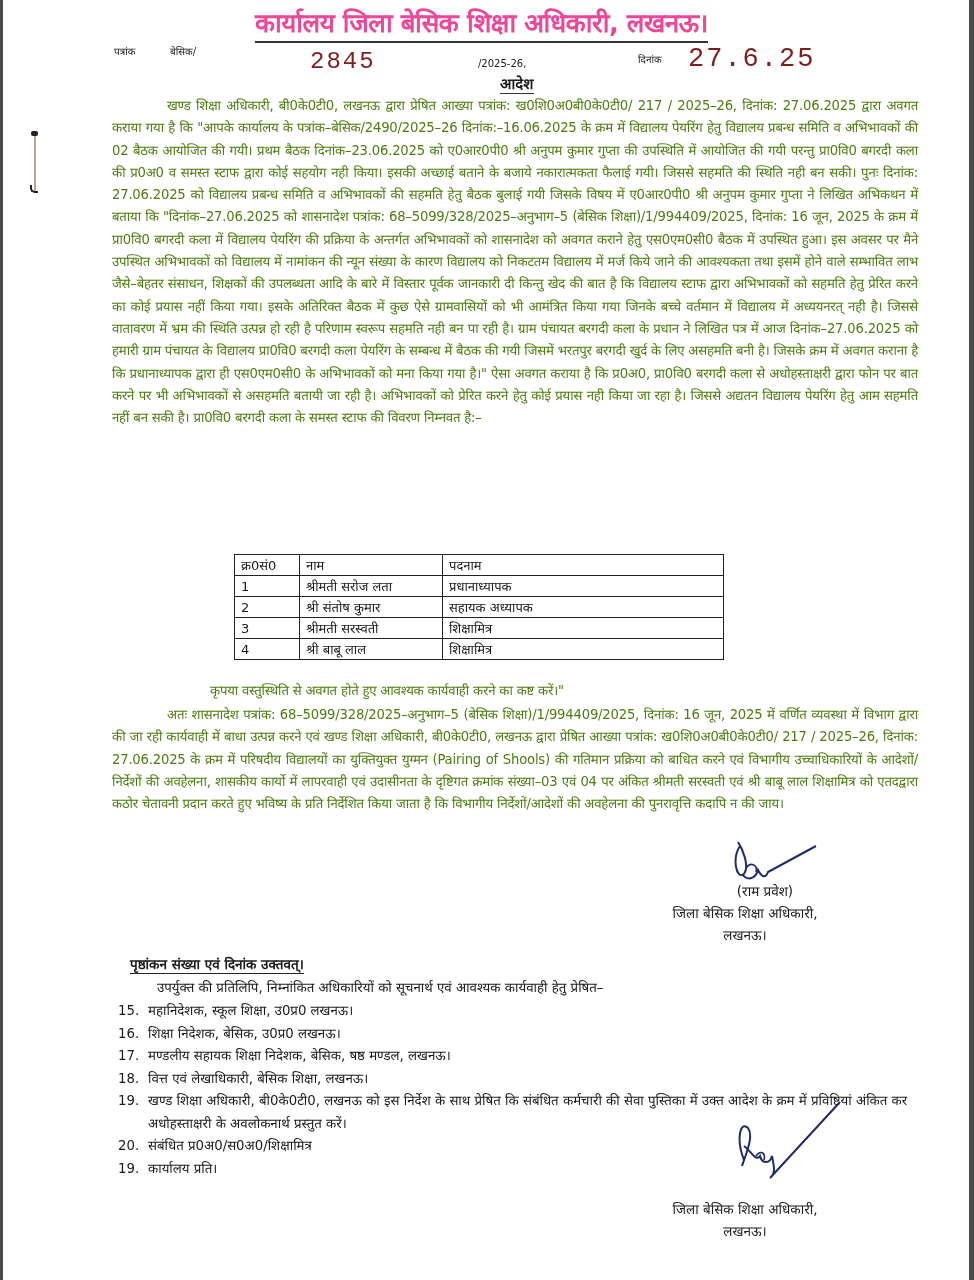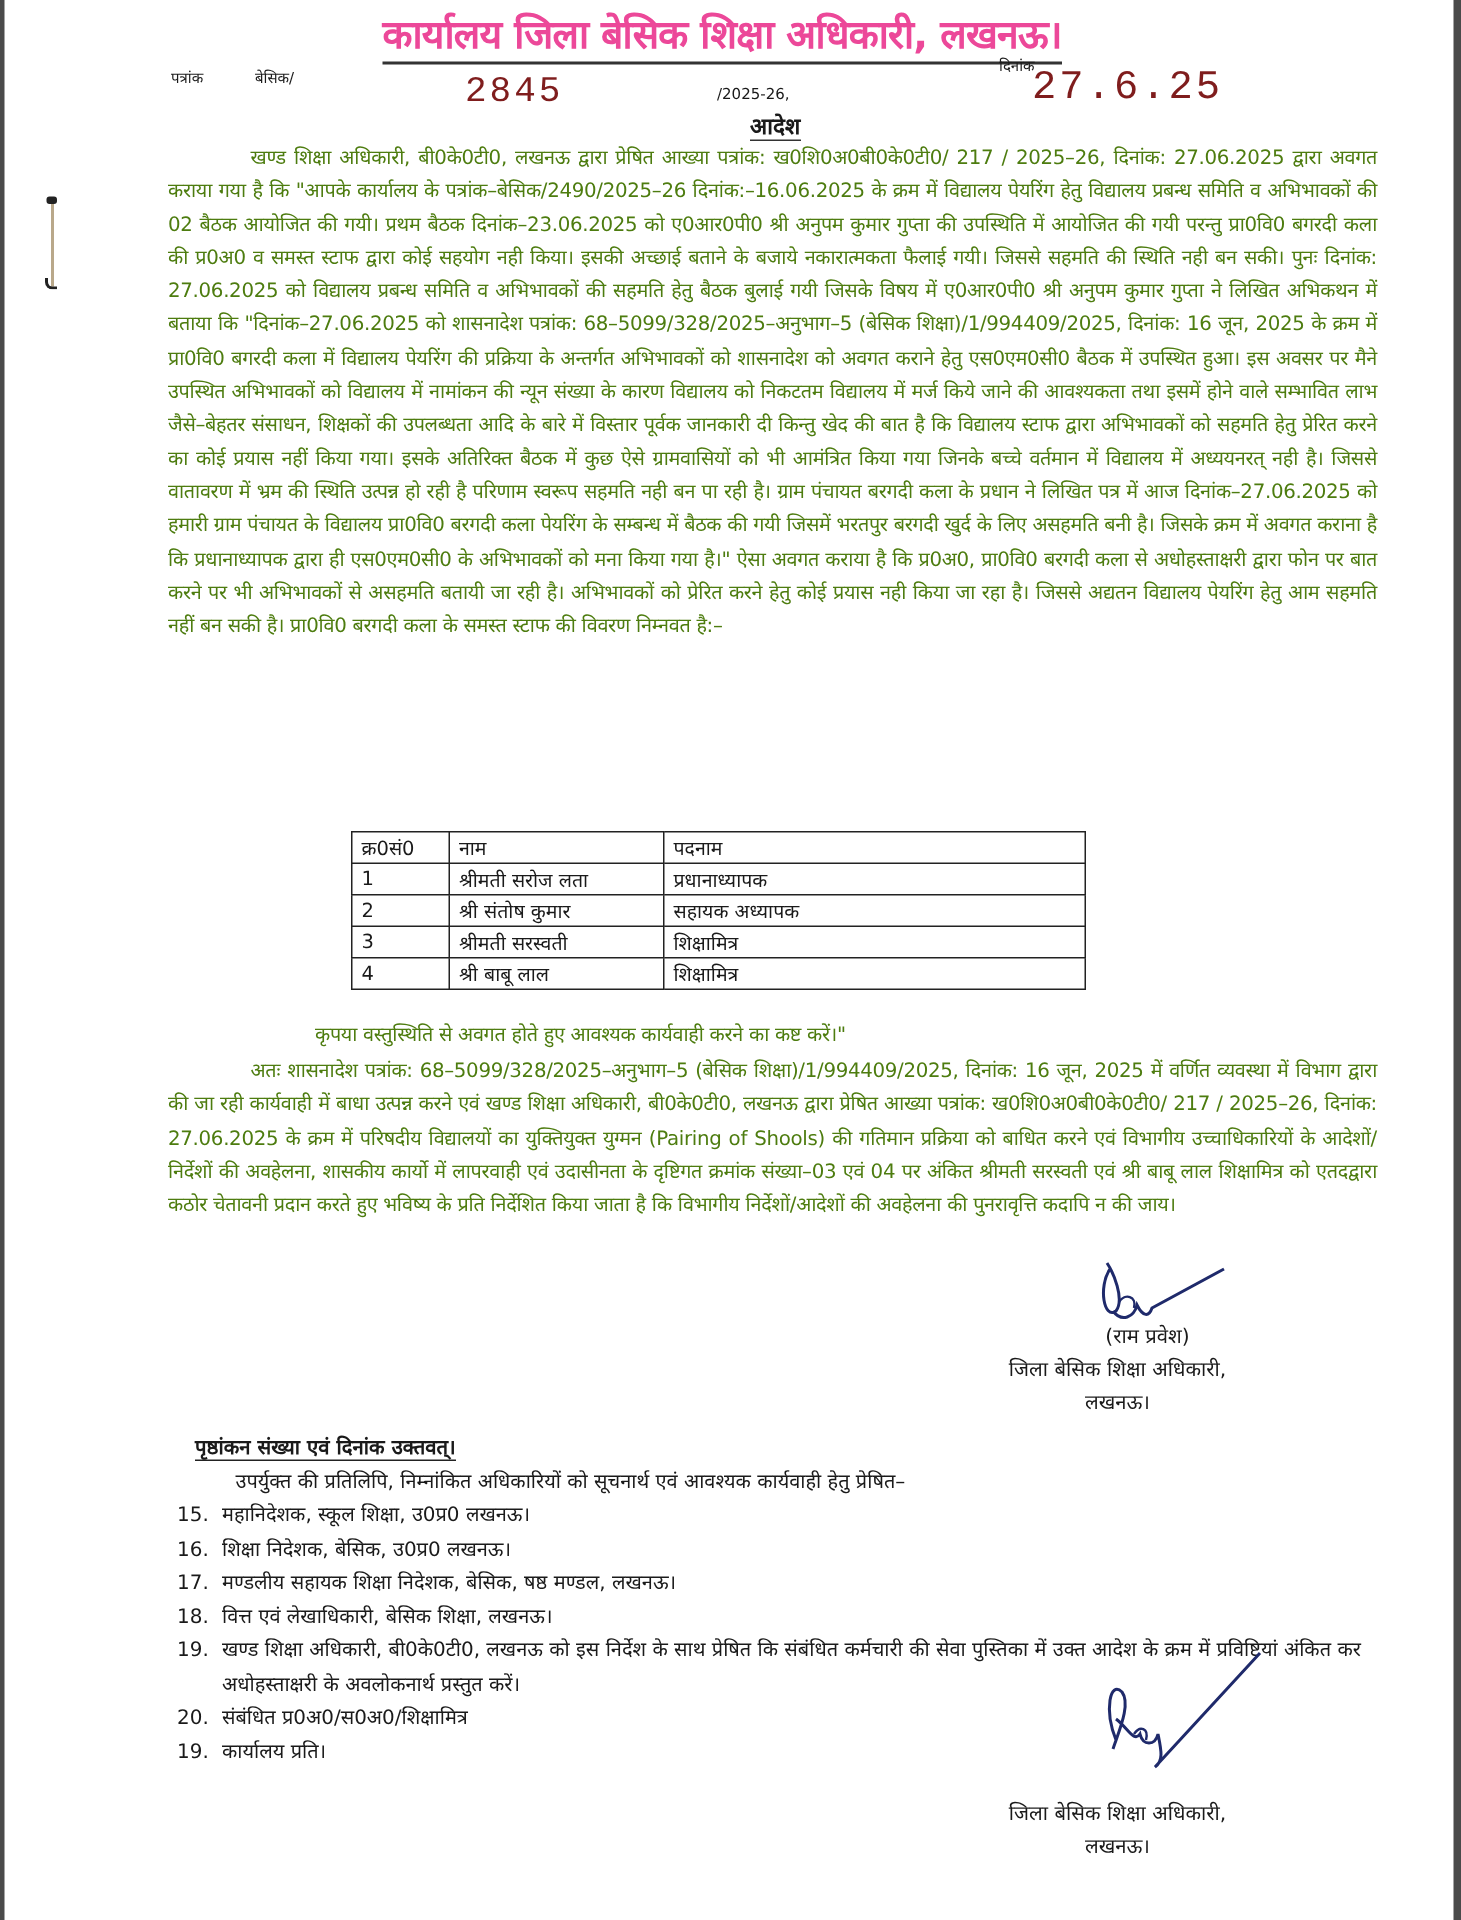--- a/index.html
+++ b/index.html
@@ -49,21 +49,21 @@
 <div class="frame-left"></div>
 <div class="frame-right"></div>
 <div class="margin-mark"></div>
 
 <div class="title">कार्यालय जिला बेसिक शिक्षा अधिकारी, लखनऊ।</div>
 
 <span class="sm" style="left:114px; top:44px;">पत्रांक</span>
 <span class="sm" style="left:170px; top:44px;">बेसिक/</span>
 <span class="hand" style="left:310px; top:48px;">2845</span>
 <span class="sm" style="left:478px; top:58px;">/2025-26,</span>
-<span class="sm" style="left:638px; top:36px;margin-left:28px;">दिनांक</span>
+<span class="sm" style="left:638px; top:52px;">दिनांक</span>
 <span class="hand" style="left:688px; top:44px; font-size:27px;">27.6.25</span>
 <div class="order-head">आदेश</div>
 
 <div class="para indent" style="top:95px;">खण्ड शिक्षा अधिकारी, बी0के0टी0, लखनऊ द्वारा प्रेषित आख्या पत्रांक: ख0शि0अ0बी0के0टी0/ 217 / 2025–26, दिनांक: 27.06.2025 द्वारा अवगत कराया गया है कि "आपके कार्यालय के पत्रांक–बेसिक/2490/2025–26 दिनांक:–16.06.2025 के क्रम में विद्यालय पेयरिंग हेतु विद्यालय प्रबन्ध समिति व अभिभावकों की 02 बैठक आयोजित की गयी। प्रथम बैठक दिनांक–23.06.2025 को ए0आर0पी0 श्री अनुपम कुमार गुप्ता की उपस्थिति में आयोजित की गयी परन्तु प्रा0वि0 बगरदी कला की प्र0अ0 व समस्त स्टाफ द्वारा कोई सहयोग नही किया। इसकी अच्छाई बताने के बजाये नकारात्मकता फैलाई गयी। जिससे सहमति की स्थिति नही बन सकी। पुनः दिनांक: 27.06.2025 को विद्यालय प्रबन्ध समिति व अभिभावकों की सहमति हेतु बैठक बुलाई गयी जिसके विषय में ए0आर0पी0 श्री अनुपम कुमार गुप्ता ने लिखित अभिकथन में बताया कि "दिनांक–27.06.2025 को शासनादेश पत्रांक: 68–5099/328/2025–अनुभाग–5 (बेसिक शिक्षा)/1/994409/2025, दिनांक: 16 जून, 2025 के क्रम में प्रा0वि0 बगरदी कला में विद्यालय पेयरिंग की प्रक्रिया के अन्तर्गत अभिभावकों को शासनादेश को अवगत कराने हेतु एस0एम0सी0 बैठक में उपस्थित हुआ। इस अवसर पर मैने उपस्थित अभिभावकों को विद्यालय में नामांकन की न्यून संख्या के कारण विद्यालय को निकटतम विद्यालय में मर्ज किये जाने की आवश्यकता तथा इसमें होने वाले सम्भावित लाभ जैसे–बेहतर संसाधन, शिक्षकों की उपलब्धता आदि के बारे में विस्तार पूर्वक जानकारी दी किन्तु खेद की बात है कि विद्यालय स्टाफ द्वारा अभिभावकों को सहमति हेतु प्रेरित करने का कोई प्रयास नहीं किया गया। इसके अतिरिक्त बैठक में कुछ ऐसे ग्रामवासियों को भी आमंत्रित किया गया जिनके बच्चे वर्तमान में विद्यालय में अध्ययनरत् नही है। जिससे वातावरण में भ्रम की स्थिति उत्पन्न हो रही है परिणाम स्वरूप सहमति नही बन पा रही है। ग्राम पंचायत बरगदी कला के प्रधान ने लिखित पत्र में आज दिनांक–27.06.2025 को हमारी ग्राम पंचायत के विद्यालय प्रा0वि0 बरगदी कला पेयरिंग के सम्बन्ध में बैठक की गयी जिसमें भरतपुर बरगदी खुर्द के लिए असहमति बनी है। जिसके क्रम में अवगत कराना है कि प्रधानाध्यापक द्वारा ही एस0एम0सी0 के अभिभावकों को मना किया गया है।" ऐसा अवगत कराया है कि प्र0अ0, प्रा0वि0 बरगदी कला से अधोहस्ताक्षरी द्वारा फोन पर बात करने पर भी अभिभावकों से असहमति बतायी जा रही है। अभिभावकों को प्रेरित करने हेतु कोई प्रयास नही किया जा रहा है। जिससे अद्यतन विद्यालय पेयरिंग हेतु आम सहमति नहीं बन सकी है। प्रा0वि0 बरगदी कला के समस्त स्टाफ की विवरण निम्नवत है:–</div>
 
 <table class="staff">
   <tbody>
       <tr>
     <td class="sn">क्र0सं0</td>
     <td class="nm">नाम</td>

